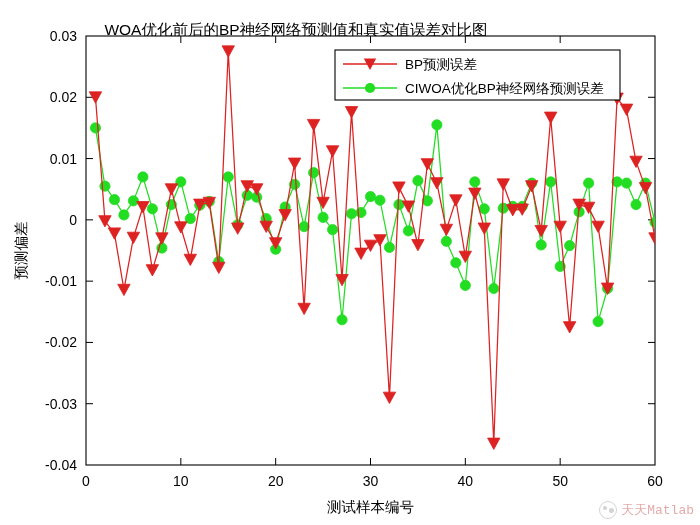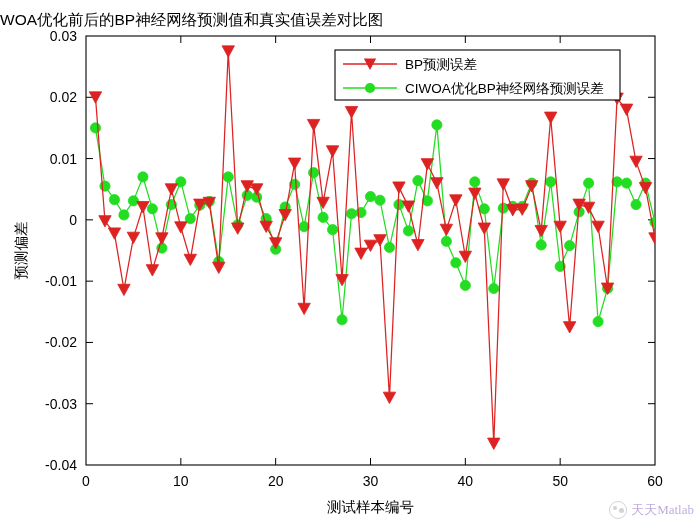--- a/index.html
+++ b/index.html
@@ -11,23 +11,23 @@
     position: relative;
     width: 700px;
     height: 525px;
     background: #ffffff;
     font-family: "Liberation Sans", "DejaVu Sans", sans-serif;
     overflow: hidden;
   }
   #chart-title {
     position: absolute;
     left: 0;
-    top: 10px;
+    top: 20px;
     width: 592px;
-    text-align: left;
+    text-align: center;
     font-size: 15.5px;
     color: #000000;
     letter-spacing: 0px;
     white-space: nowrap;
   }
   #plot-svg {
     position: absolute;
     left: 0;
     top: 0;
   }
@@ -50,23 +50,23 @@
     position: absolute;
     right: 6px;
     bottom: 6px;
     display: flex;
     align-items: center;
     gap: 4px;
     opacity: 0.38;
     pointer-events: none;
   }
   #watermark .wm-text {
-    font-family: Liberation Serif, serif;
+    font-family: Liberation Mono, monospace;
     font-size: 13px;
-    color: #4c1d95;
+    color: #b91c1c;
     white-space: nowrap;
   }
   #watermark .wm-logo {
     width: 16px;
     height: 16px;
     border: 1.4px solid #8d8d8d;
     border-radius: 50%;
     position: relative;
   }
   #watermark .wm-logo::before,

